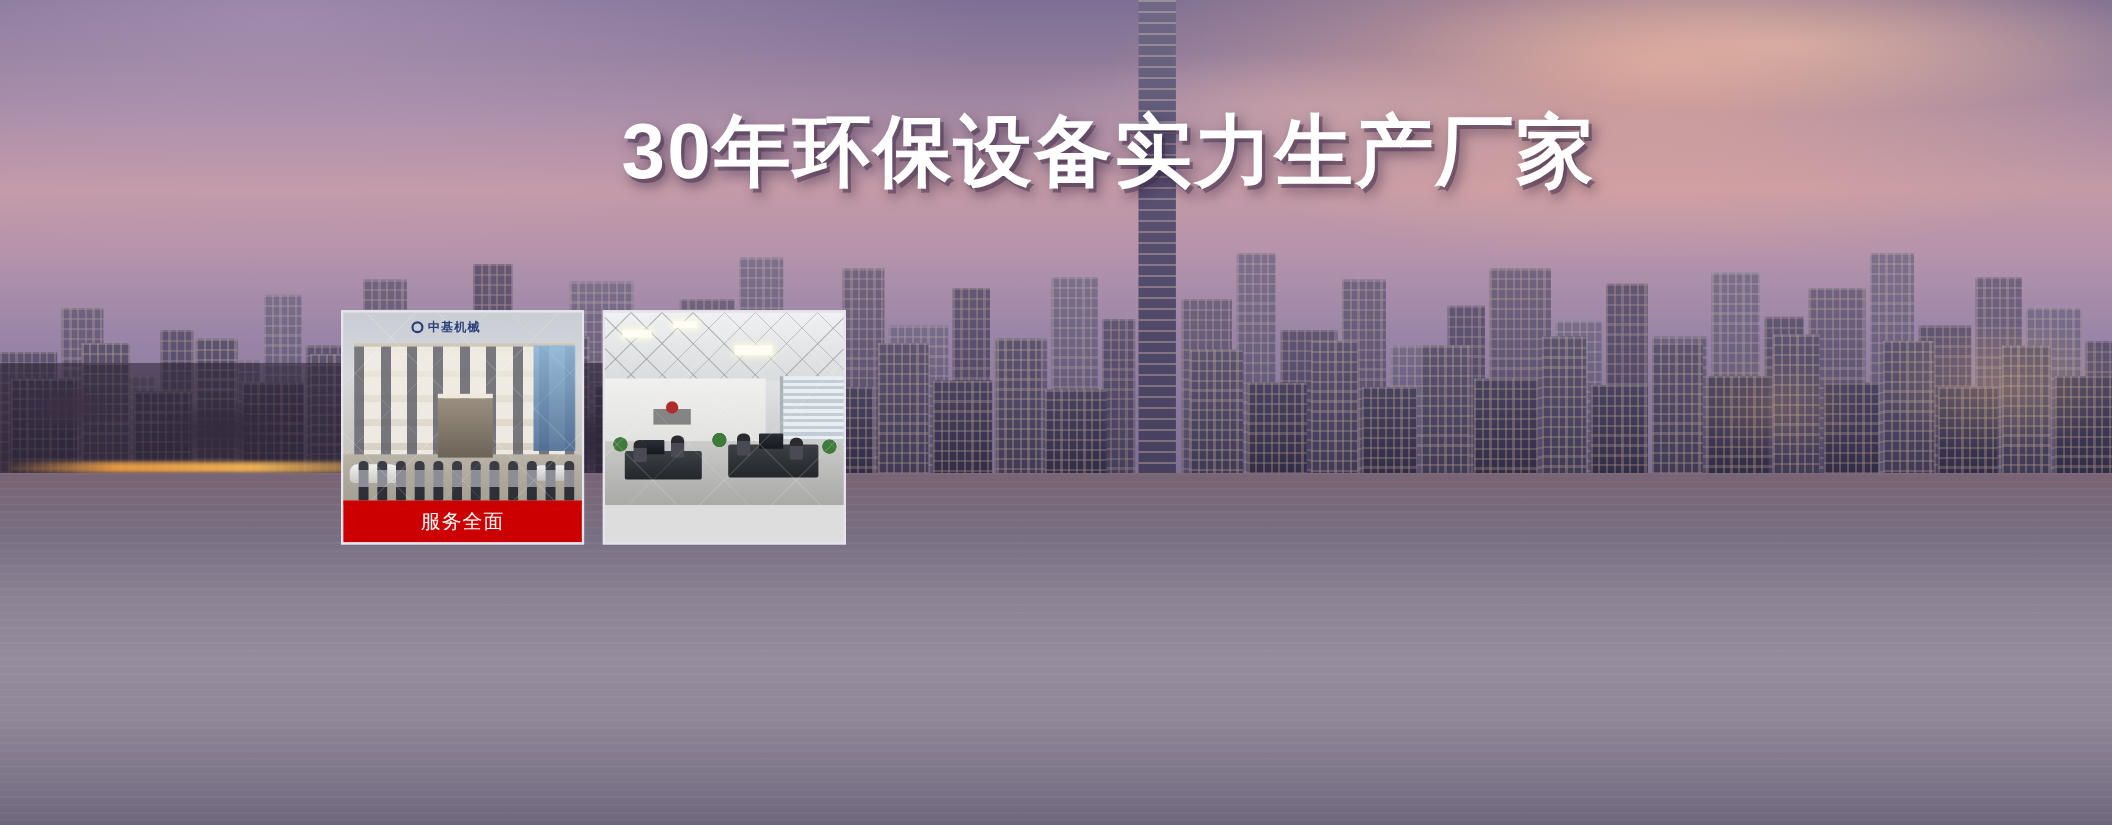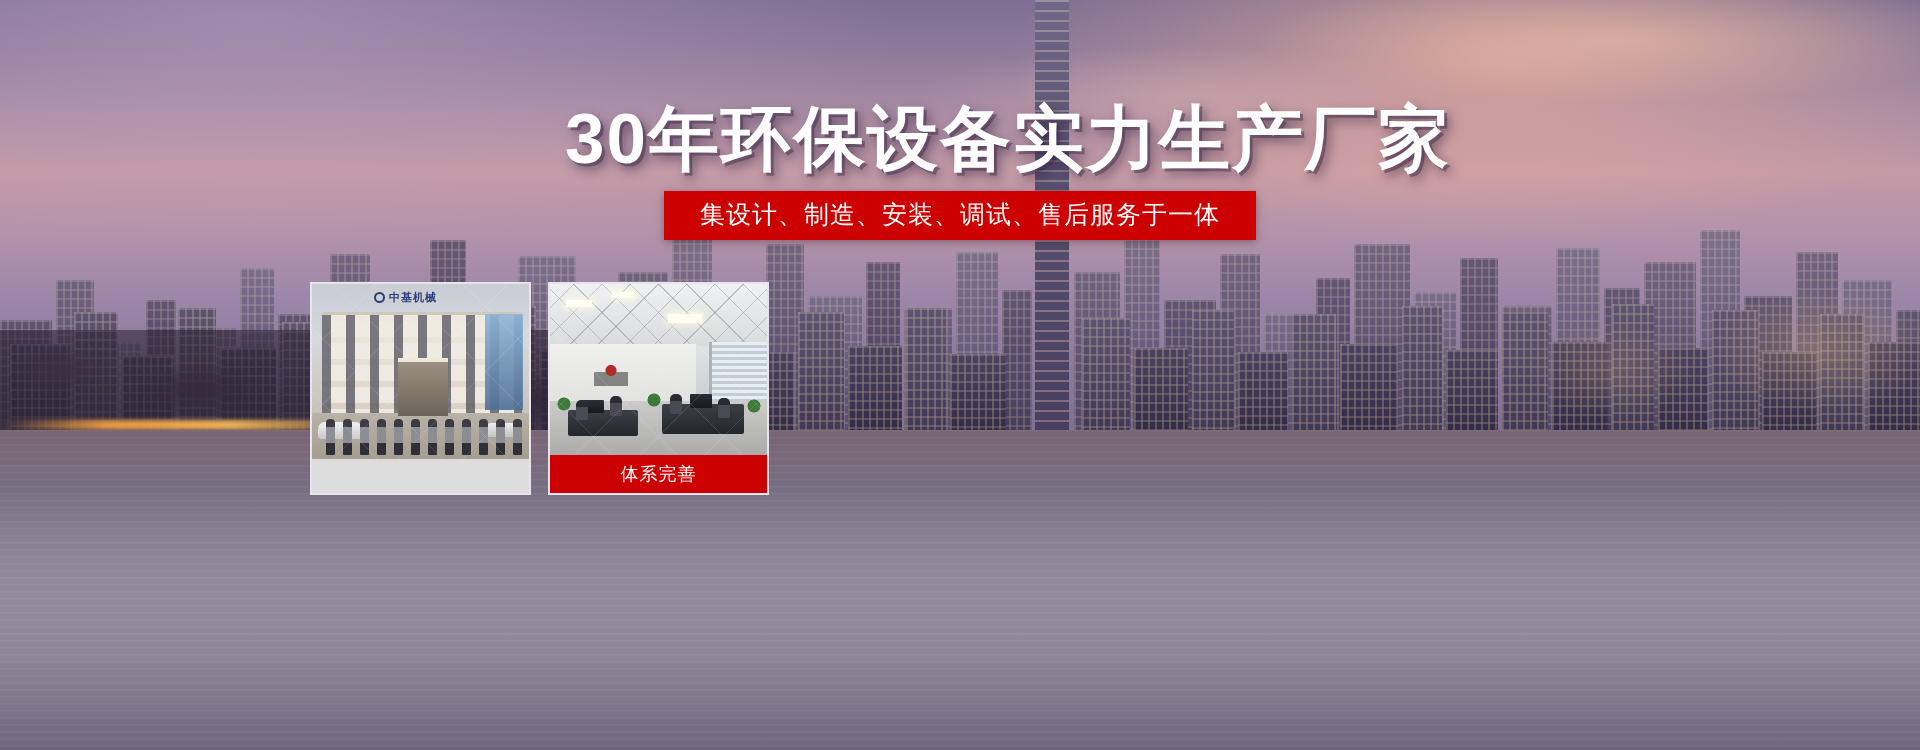--- a/index.html
+++ b/index.html
@@ -455,23 +455,20 @@
     <div class="bldg d" style="left:1868px;width:52px; height:98px;"></div>
   </div>
 
   <div class="right-glow"></div>
   <div class="trees"></div>
   <div class="bridge-lights"></div>
   <div class="water"></div>
 
   <div class="headline">30年环保设备实力生产厂家</div>
 
-  <div class="subbar-wrap">
-    <div class="subbar">集设计、制造、安装、调试、售后服务于一体</div>
-  </div>
 
   <div class="cards">
 
     <div class="card">
       <div class="card-photo">
         <div class="p1">
           <div class="p1-bldg"></div>
           <div class="p1-sign">
             <span class="logo"></span>
             <span>中基机械</span>
@@ -491,20 +488,21 @@
             <i class="person"></i>
               <i class="person"></i>
               <i class="person"></i>
             <i class="person"></i>
               <i class="person"></i>
               <i class="person"></i>
           </div>
         </div>
         <div class="wm"></div>
       </div>
+      <div class="card-label">服务全面</div>
     </div>
 
 
     <div class="card">
       <div class="card-photo">
         <div class="p3">
           <div class="p3-ceiling"></div>
           <div class="p3-light" style="left:16px; top:16px; width:26px; height:7px;"></div>
           <div class="p3-light" style="left:118px;top:30px; width:34px; height:9px;"></div>
           <div class="p3-light" style="left:62px; top:8px;  width:22px; height:6px;"></div>
@@ -519,18 +517,17 @@
           <div class="p3-plant" style="left:6px;   top:112px;"></div>
           <div class="p3-plant" style="left:96px;  top:108px;"></div>
           <div class="p3-plant" style="left:196px; top:114px;"></div>
           <div class="p3-person" style="left:26px;  top:116px;"></div>
           <div class="p3-person" style="left:60px;  top:112px;"></div>
           <div class="p3-person" style="left:120px; top:110px;"></div>
           <div class="p3-person" style="left:168px; top:114px;"></div>
         </div>
         <div class="wm"></div>
       </div>
-      <div class="card-label">体系完善</div>
     </div>
 
 
   </div>
 </div>
 
 </body></html>

